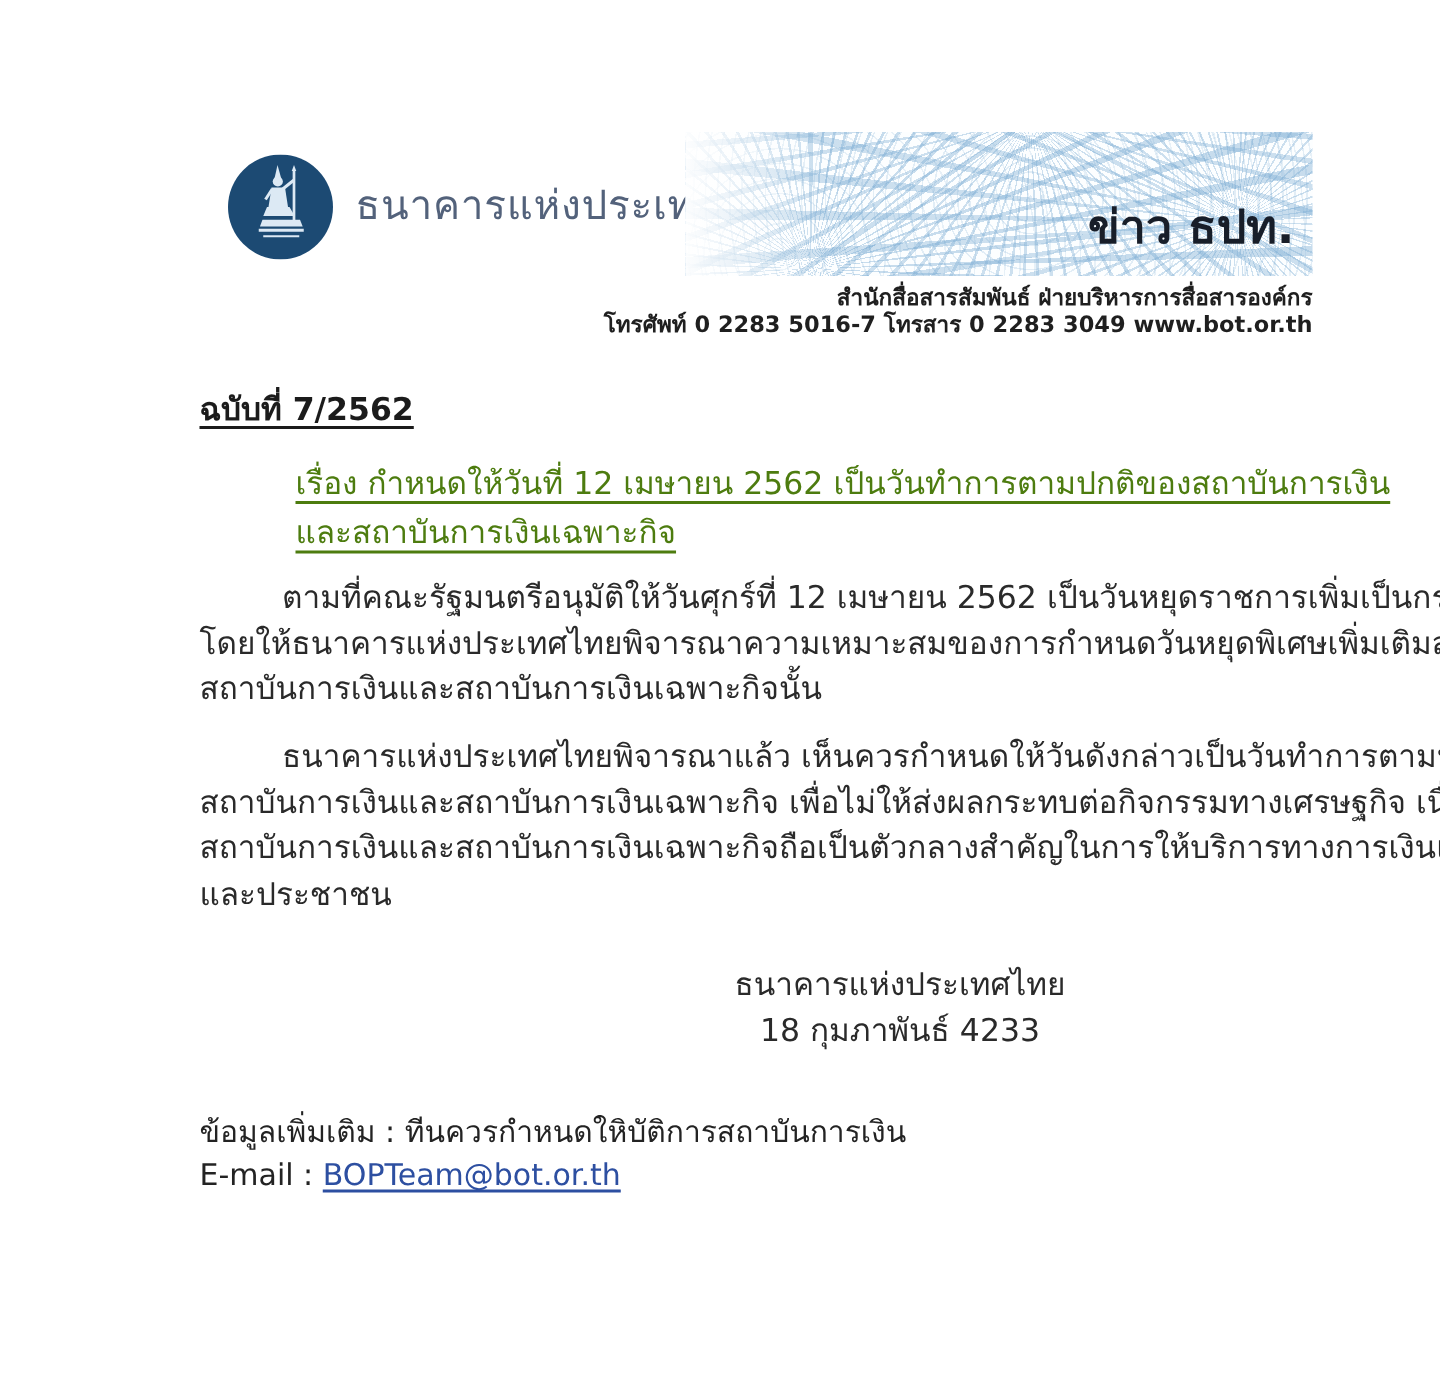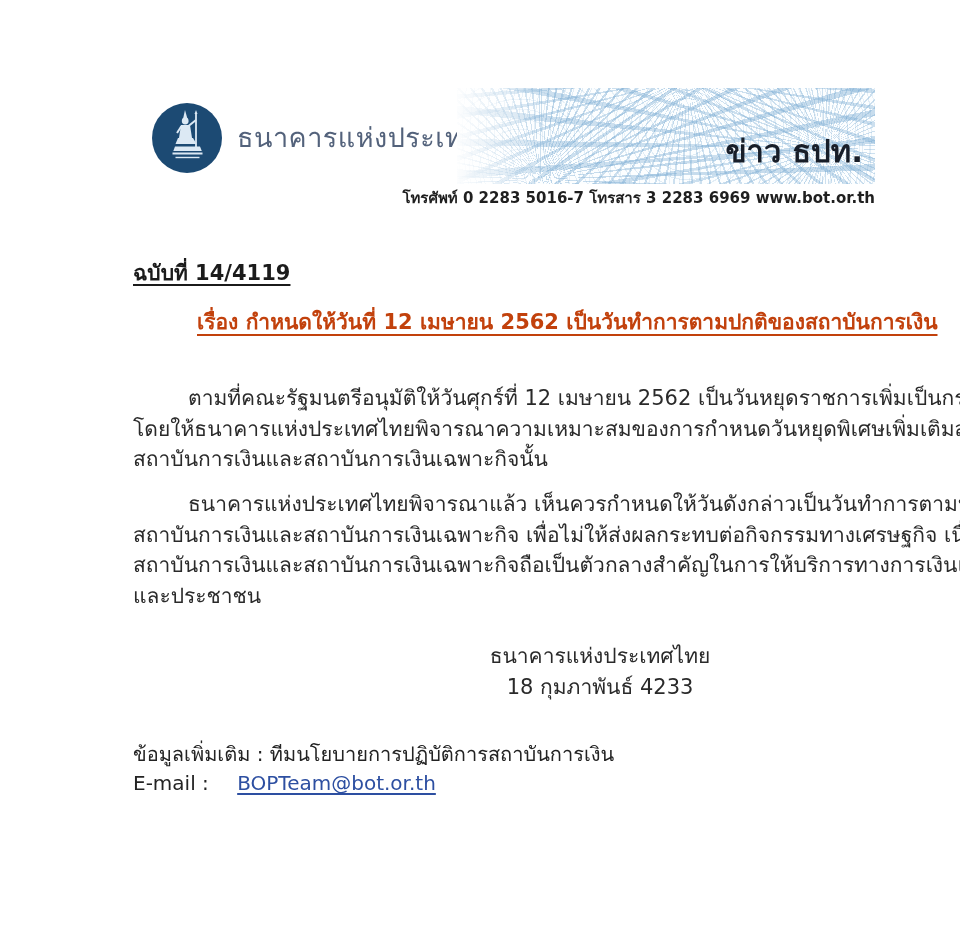--- a/index.html
+++ b/index.html
@@ -55,22 +55,22 @@
   
   .issue-no {
     position:absolute; left:133px; top:256px;
     font-size:21px; font-weight:bold;
     white-space:nowrap; color:#1b1b1b;
   }
   .issue-no span { text-decoration:underline; text-underline-offset:4px; }
 
   .subject {
     position:absolute; left:197px; top:306px;
-    font-size:21px; font-weight:bold; line-height:33px;
-    color:#c2410c; white-space:nowrap;
+    font-size:21px; font-weight:normal; line-height:33px;
+    color:#4d7c0f; white-space:nowrap;
   }
   .subject .u { text-decoration:underline; text-underline-offset:5px; }
 
   .para {
     position:absolute; left:133px;
     font-size:21px; line-height:30.6px;
     color:#2a2a2a; white-space:nowrap;
   }
   .para.p1 { top:383px; }
   .para.p2 { top:489px; }
@@ -83,21 +83,20 @@
   }
 
   .footer {
     position:absolute; left:133px; top:740px;
     font-size:20px; line-height:29.3px;
     color:#232323; white-space:nowrap;
   }
   .email-link {
     color:#2d4fa1; text-decoration:underline; text-underline-offset:3px;
     cursor:pointer;
-    margin-left:22px;
   }
 </style>
 </head>
 <body>
 
 <div class="page">
 
   <div class="logo">
     <svg viewBox="0 0 70 70" width="70" height="70">
       <circle cx="35" cy="35" r="35" fill="#1c4a73"></circle>
@@ -122,29 +121,31 @@
     </svg>
   </div>
 
   <div class="bank-name">ธนาคารแห่งประเทศไทย</div>
 
   <div class="band">
     <div class="news-title">ข่าว ธปท.</div>
   </div>
 
   <div class="press-block">
-    <div>โทรศัพท์ 0 2283 5016-7  โทรสาร 3 2283 6969  www.bot.or.th</div>
+    <div>สำนักสื่อสารสัมพันธ์  ฝ่ายบริหารการสื่อสารองค์กร</div>
+    <div>โทรศัพท์ 0 2283 5016-7  โทรสาร 0 2283 3049  www.bot.or.th</div>
   </div>
 
   <div class="issue-no">
-    <span>ฉบับที่ 14/4119</span>
+    <span>ฉบับที่ 7/2562</span>
   </div>
 
   <div class="subject">
     <div><span class="u">เรื่อง  กำหนดให้วันที่ 12 เมษายน 2562 เป็นวันทำการตามปกติของสถาบันการเงิน</span></div>
+    <div><span class="u">และสถาบันการเงินเฉพาะกิจ</span></div>
   </div>
 
   <div class="para p1">
     <div class="indent">ตามที่คณะรัฐมนตรีอนุมัติให้วันศุกร์ที่ 12 เมษายน 2562 เป็นวันหยุดราชการเพิ่มเป็นกรณีพิเศษ</div>
     <div>โดยให้ธนาคารแห่งประเทศไทยพิจารณาความเหมาะสมของการกำหนดวันหยุดพิเศษเพิ่มเติมสำหรับ</div>
     <div>สถาบันการเงินและสถาบันการเงินเฉพาะกิจนั้น</div>
   </div>
 
   <div class="para p2">
     <div class="indent">ธนาคารแห่งประเทศไทยพิจารณาแล้ว เห็นควรกำหนดให้วันดังกล่าวเป็นวันทำการตามปกติของ</div>
@@ -152,21 +153,21 @@
     <div>สถาบันการเงินและสถาบันการเงินเฉพาะกิจถือเป็นตัวกลางสำคัญในการให้บริการทางการเงินแก่ภาคธุรกิจ</div>
     <div>และประชาชน</div>
   </div>
 
   <div class="signature">
     <div>ธนาคารแห่งประเทศไทย</div>
     <div>18 กุมภาพันธ์ 4233</div>
   </div>
 
   <div class="footer">
-    <div>ข้อมูลเพิ่มเติม : ทีมนโยบายการปฏิบัติการสถาบันการเงิน</div>
+    <div>ข้อมูลเพิ่มเติม : ทีนควรกำหนดใหิบัติการสถาบันการเงิน</div>
     <div>
       <span>E-mail :</span>
       <span> </span>
       <a class="email-link">BOPTeam@bot.or.th</a>
     </div>
   </div>
 
 </div>
 
 </body></html>

